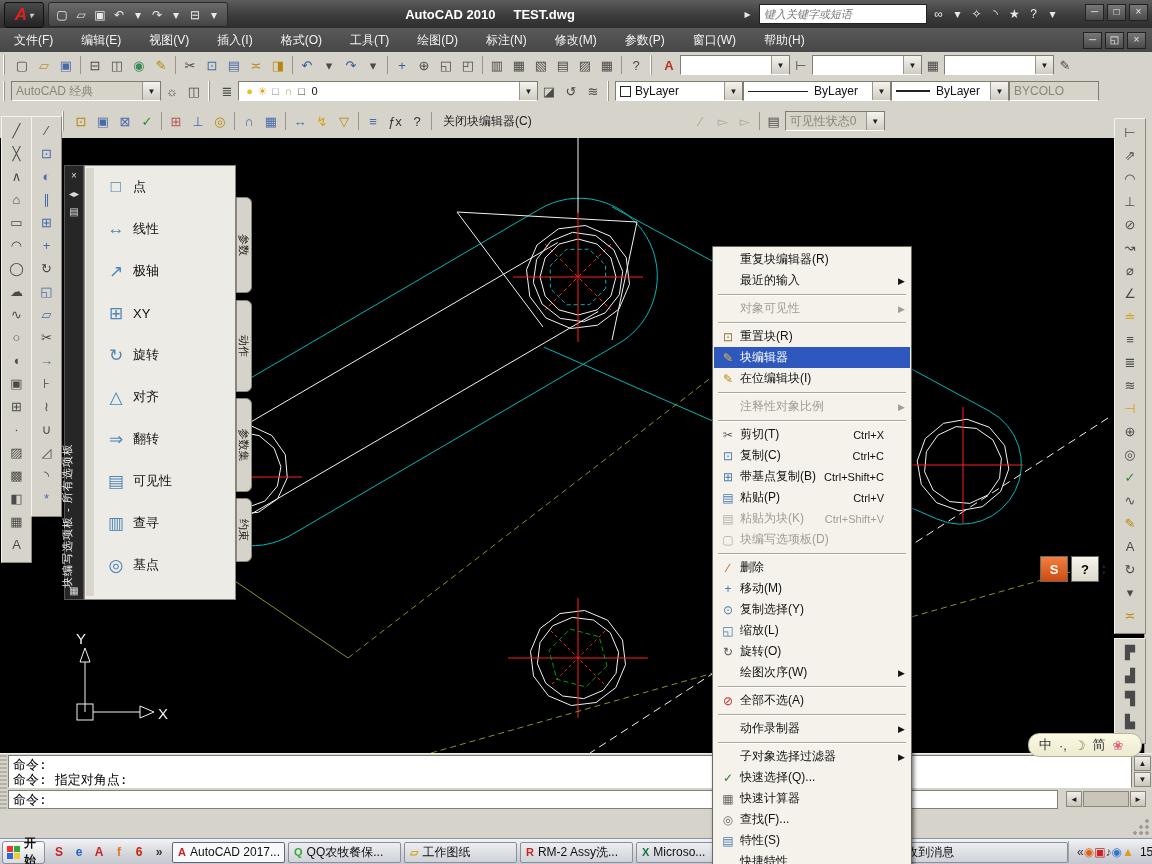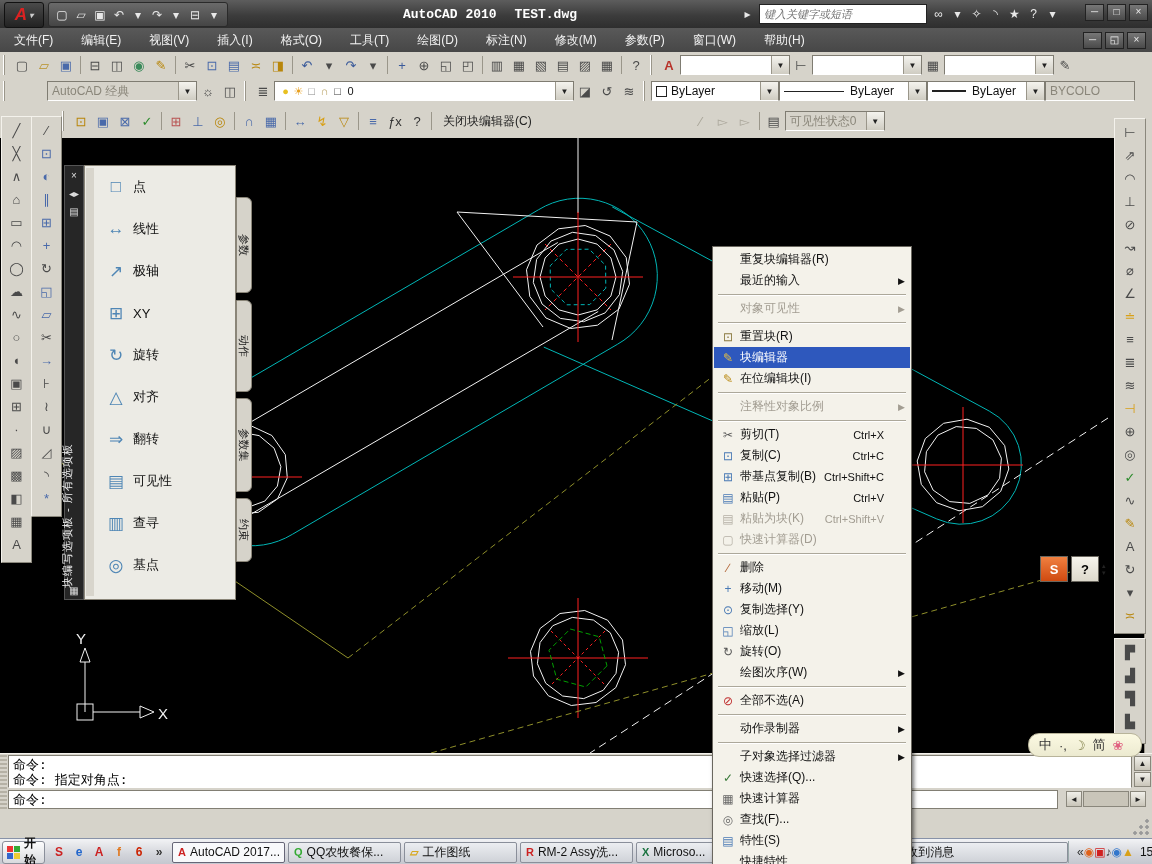--- a/index.html
+++ b/index.html
@@ -11,21 +11,21 @@
   .titlebar{left:0;top:0;width:1152px;height:28px;
     background:linear-gradient(#5d5d5d,#3c3c3c 55%,#2e2e2e);color:#fff;}
   .logo{left:4px;top:2px;width:38px;height:24px;background:linear-gradient(#4a4a4a,#222);
     border:1px solid #111;border-radius:3px;color:#d22;font-weight:bold;font-size:17px;
     font-style:italic;display:flex;align-items:center;justify-content:center;}
   .logo small{color:#ccc;font-size:8px;margin-left:2px;}
   .qat{left:48px;top:2px;height:23px;display:flex;align-items:center;gap:1px;
     background:linear-gradient(#6a6a6a,#454545);border:1px solid #2a2a2a;border-radius:3px;padding:0 4px;}
   .qat .tbi{color:#e8e8e8;width:18px;height:18px;font-size:12px;}
   .apptitle{left:240px;top:0;width:500px;height:28px;display:flex;align-items:center;
-    justify-content:center;gap:18px;font-size:13px;font-weight:bold;color:#fff;font-family:Liberation Mono, monospace;}
+    justify-content:center;gap:18px;font-size:13px;font-weight:bold;color:#fff;}
   .infocenter{left:738px;top:3px;height:22px;display:flex;align-items:center;gap:2px;color:#ddd;}
   .ic-search{width:158px;height:18px;border:1px solid #222;background:#fff;font-style:italic;
     font-size:11px;color:#888;padding:0 4px;font-family:"Liberation Sans",sans-serif;}
   .ic-ico{width:19px;height:19px;display:flex;align-items:center;justify-content:center;font-size:12px;color:#e8e8e8;}
   .winbtns{right:4px;top:4px;display:flex;gap:3px;}
   .winbtn{width:17px;height:15px;background:linear-gradient(#777,#4a4a4a);border:1px solid #222;
     color:#eee;font-size:10px;line-height:13px;text-align:center;}
   .menubar{left:0;top:28px;width:1152px;height:24px;background:linear-gradient(#595959,#474747);
     display:flex;align-items:center;color:#f2f2f2;font-size:12px;}
   .mitem{padding:0 14px;height:24px;display:flex;align-items:center;}
@@ -260,21 +260,21 @@
     <span class="tbi">▦</span>
     <span class="combo" style="width:110px;">
       <span></span>
       <span class="arr">▼</span>
       </span>
     <span class="tbi">✎</span>
   </div>
 
   <div class="abs tbrow" style="top:78px;">
     <span class="grip"></span>
-    <span class="combo gray" style="width:150px;margin-left:36px;">
+    <span class="combo gray" style="width:150px;">
       <span>AutoCAD 经典</span>
       <span class="arr">▼</span>
       </span>
     <span class="hz">
 
     <span class="tbi">☼</span>
         <span class="tbi">◫</span>
       </span>
     <span class="grip"></span>
     <span class="tbi">≣</span>
@@ -747,21 +747,21 @@
         <span class="mia">▶</span>
       </div>
       <div class="mi dis">
         <span class="mic" style="color: rgb(153, 153, 153);">▤</span>
         <span class="mil">粘贴为块(K)</span>
         <span class="mis">Ctrl+Shift+V</span>
         <span class="mia">▶</span>
       </div>
       <div class="mi dis">
         <span class="mic" style="color: rgb(153, 153, 153);">▢</span>
-        <span class="mil">快速计算器(D)</span>
+        <span class="mil">块编写选项板(D)</span>
         <span class="mis"></span>
         <span class="mia">▶</span>
       </div>
       <div class="mi sep">
         
         
         
         
       </div>
       <div class="mi">

